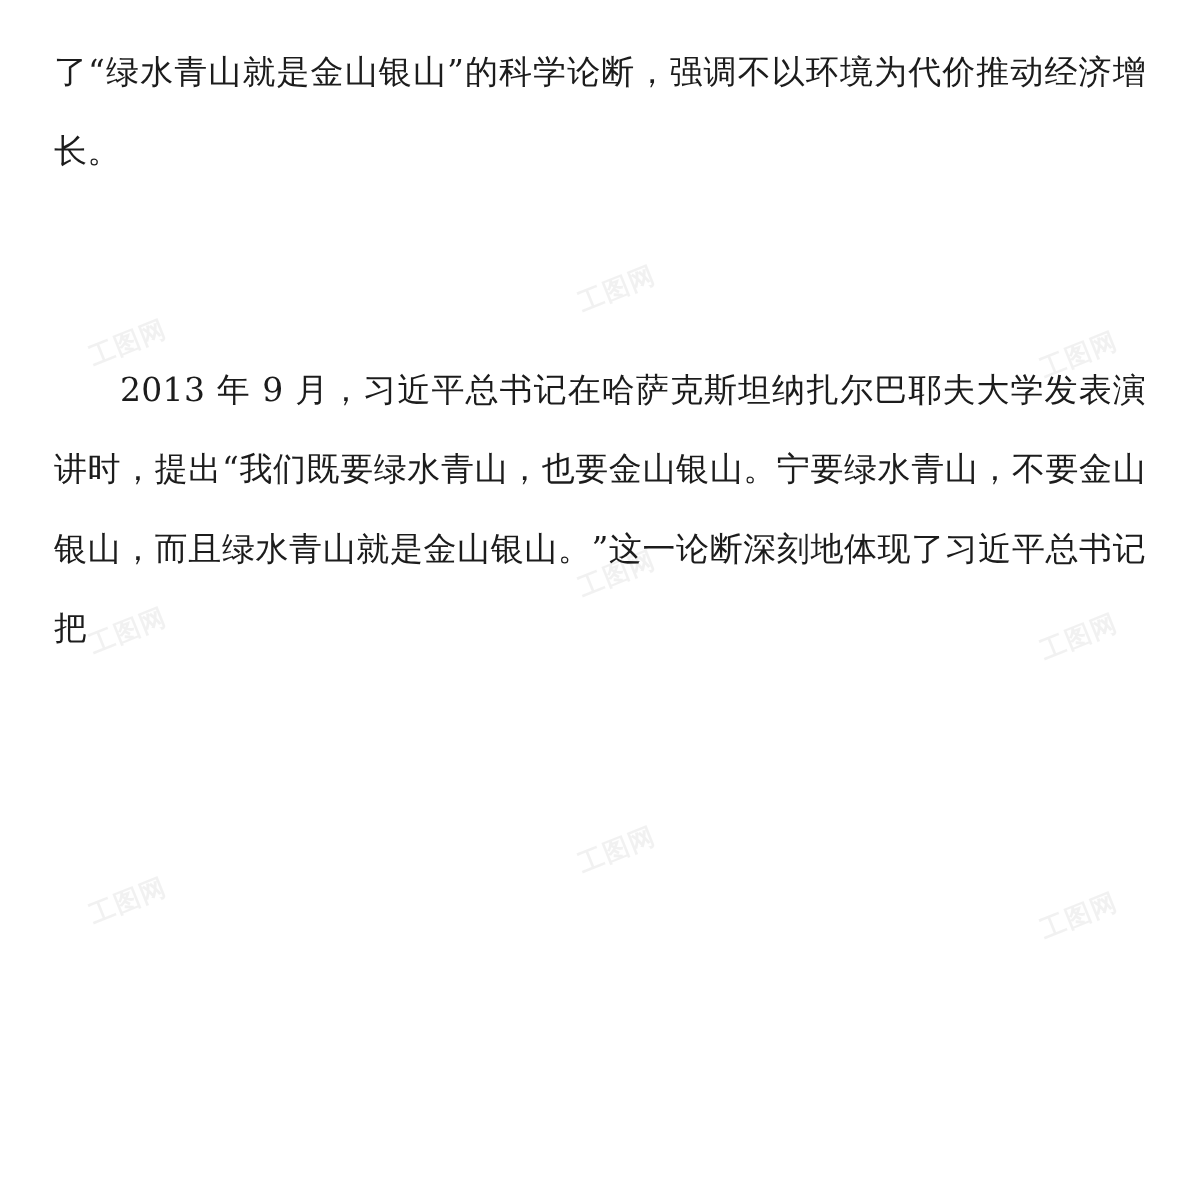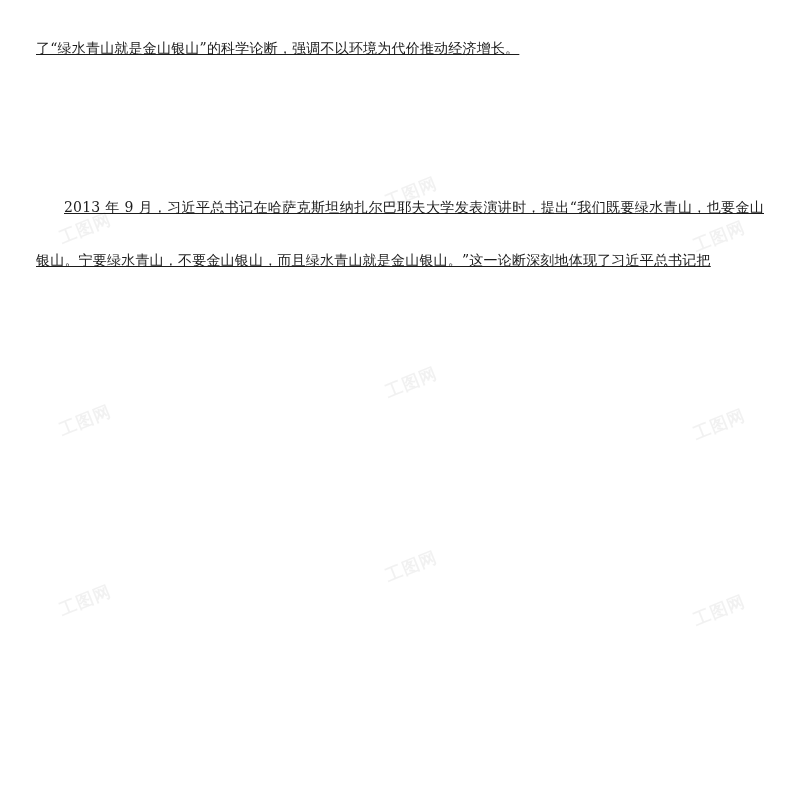--- a/index.html
+++ b/index.html
@@ -20,29 +20,28 @@
     background: #ffffff;
     box-sizing: border-box;
     padding: 22px 36px 0 36px;
     overflow: hidden;
   }
   .doc-body {
     position: relative;
     z-index: 2;
   }
   .para {
-    font-size: 14px;
+    font-size: 22px;
     line-height: 53px;
     color: #1c1c1c;
     text-align: justify;
     text-justify: inter-ideograph;
     letter-spacing: 0.2px;
     margin: 0;
     white-space: normal;
-    text-decoration: underline;
   }
   .para.indent {
     text-indent: 2em;
   }
   .gap {
     height: 53px;
   }
   
   #watermarks {
     position: absolute;

